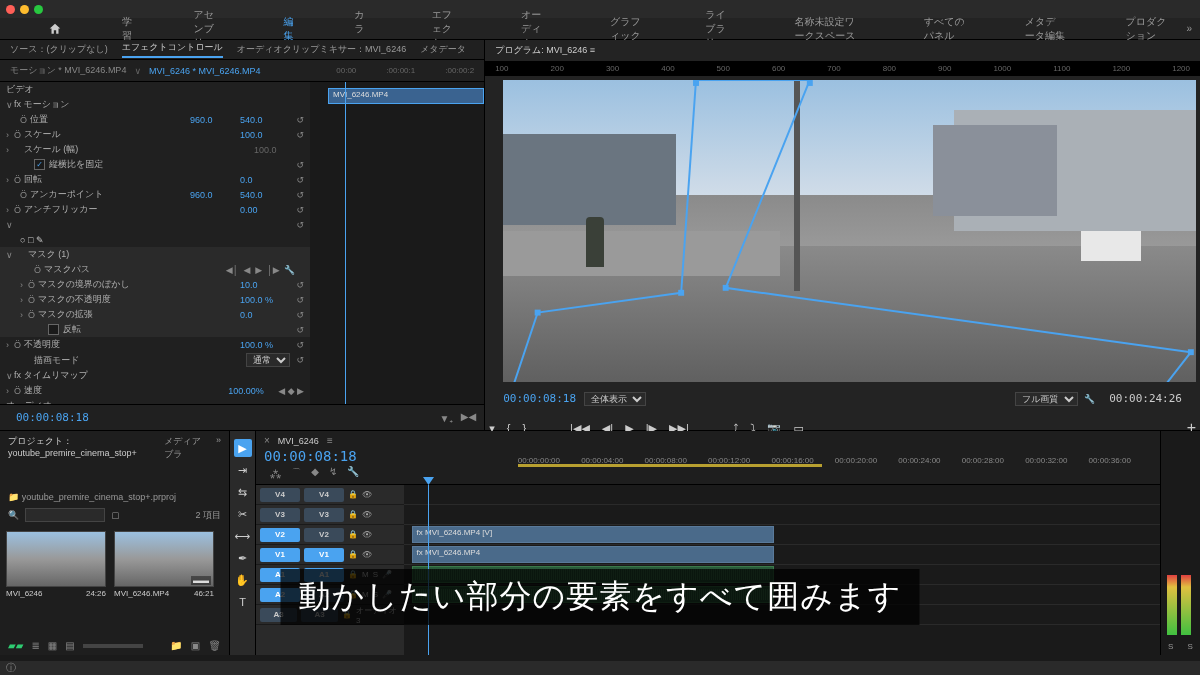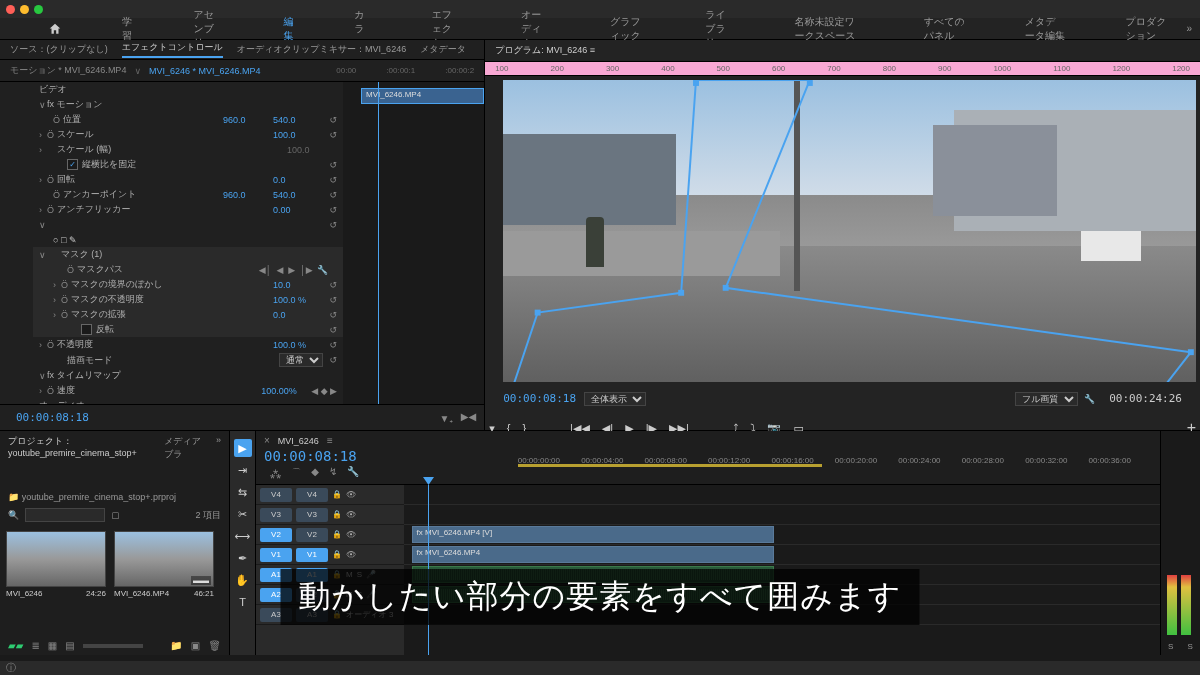--- a/index.html
+++ b/index.html
@@ -16,21 +16,21 @@
 .menubar span { cursor: default; margin-left: 40px; }
 .menubar .active { color: #4aa3f0; text-align: center; }
 .main { display: flex; height: 390px; }
 .left { width: 500px; display: flex; flex-direction: column; background: #202020; }
 .right { flex: 1; display: flex; flex-direction: column; background: #232323; border-left: 1px solid #000; }
 .tabs { display: flex; gap: 14px; padding: 4px 10px; font-size: 9px; color: #999; border-bottom: 1px solid #000; align-items: center; height: 20px; }
 .tabs .active { color: #ccc; border-bottom: 2px solid #4aa3f0; padding-bottom: 2px; }
 .ec-header { display: flex; padding: 4px 10px; font-size: 9px; color: #888; border-bottom: 1px solid #000; align-items: center; gap: 8px; }
 .ec-header .clip-link { color: #4aa3f0; }
 .ec-header .timeruler { flex: 1; display: flex; gap: 30px; justify-content: flex-end; color: #666; font-size: 8px; }
-.ec-body { display: flex; flex: 1; overflow: hidden; padding-left: 33px; }
+.ec-body { display: flex; flex: 1; overflow: hidden; }
 .ec-props { width: 310px; overflow-y: auto; font-size: 9px; }
 .ec-lane { flex: 1; background: #1a1a1a; position: relative; }
 .lane-clip { position: absolute; top: 6px; left: 18px; right: 0; height: 16px; background: #3a6390; border: 1px solid #4aa3f0; font-size: 8px; padding: 1px 4px; color: #ddd; }
 .playhead-ec { position: absolute; left: 35px; top: 0; bottom: 0; width: 1px; background: #4aa3f0; }
 .prop-row { display: flex; align-items: center; padding: 1px 6px; min-height: 15px; }
 .prop-row .indent { width: 14px; }
 .prop-row .tw { width: 8px; color: #888; }
 .prop-row .stop { width: 10px; color: #888; }
 .prop-row .label { flex: 1; color: #b0b0b0; }
 .prop-row .val { color: #4aa3f0; width: 50px; }
@@ -38,21 +38,21 @@
 .prop-row .reset { color: #888; margin-left: auto; width: 14px; text-align: right; }
 .prop-row.fx { color: #ddd; }
 .prop-row.section { color: #999; }
 .prop-sub { background: #2a2a2a; }
 .checkbox { width: 11px; height: 11px; border: 1px solid #666; display: inline-flex; align-items: center; justify-content: center; margin-right: 4px; background: #1a1a1a; font-size: 8px; }
 .checkbox.checked::after { content: "✓"; color: #4aa3f0; font-size: 8px; }
 .playback-bar { display: flex; align-items: center; gap: 5px; padding: 0 8px; }
 .playback-bar .icon { color: #888; }
 .tc { color: #4aa3f0; font-size: 11px; font-family: monospace; padding: 4px 8px; }
 .program-header { padding: 4px 10px; font-size: 9px; color: #ccc; border-bottom: 1px solid #000; }
-.program-ruler { height: 14px; background: #f9a8d4; display: flex; color: #666; font-size: 8px; align-items: center; padding: 0 10px; gap: 42px; border-bottom: 1px solid #000; }
+.program-ruler { height: 14px; background: #000000; display: flex; color: #666; font-size: 8px; align-items: center; padding: 0 10px; gap: 42px; border-bottom: 1px solid #000; }
 .program-ruler-v { width: 14px; background: #232323; }
 .program-monitor { flex: 1; display: flex; }
 .monitor-view { flex: 1; background: #000; position: relative; display: flex; align-items: center; justify-content: center; margin: 4px; }
 .video-frame { width: 100%; height: 100%; background: linear-gradient(180deg, #a8c8e8 0%, #c8d8e8 30%, #888 35%, #999 55%, #777 100%); position: relative; overflow: hidden; }
 .sky { position: absolute; top: 0; left: 0; right: 0; height: 38%; background: linear-gradient(180deg, #9bc0e0 0%, #d0dce8 100%); }
 .building-l { position: absolute; top: 18%; left: 0; width: 25%; height: 30%; background: #6a7580; }
 .building-r { position: absolute; top: 10%; right: 0; width: 35%; height: 40%; background: #aab0b6; }
 .building-r2 { position: absolute; top: 15%; right: 20%; width: 18%; height: 30%; background: #8a909a; }
 .pole { position: absolute; top: 0; left: 42%; width: 6px; height: 70%; background: #555; }
 .road { position: absolute; bottom: 0; left: 0; right: 0; height: 45%; background: linear-gradient(180deg, #8a8a8a 0%, #606060 100%); }
@@ -88,21 +88,21 @@
 .tl-header { display: flex; align-items: center; padding: 4px 8px; gap: 10px; border-bottom: 1px solid #000; }
 .tl-name { font-size: 9px; color: #ccc; }
 .tl-tc { color: #4aa3f0; font-size: 14px; font-family: monospace; padding: 2px 0; }
 .tl-icons { display: flex; gap: 10px; color: #888; font-size: 10px; padding-left: 6px; }
 .tl-ruler { height: 18px; display: flex; font-size: 8px; color: #888; align-items: flex-end; padding-bottom: 2px; margin-left: 148px; position: relative; }
 .tl-ruler span { position: absolute; }
 .tl-ruler-bar { position: absolute; bottom: 0; left: 0; height: 3px; background: #b8a030; }
 .tl-body { flex: 1; display: flex; position: relative; }
 .track-headers { width: 148px; background: #2a2a2a; }
 .track-row { height: 20px; display: flex; align-items: center; gap: 4px; padding: 0 4px; border-bottom: 1px solid #1a1a1a; font-size: 8px; }
-.track-row .tag { width: 32px; height: 14px; background: #3a4a5a; display: flex; align-items: center; justify-content: center; color: #ccc; border-radius: 2px; }
+.track-row .tag { width: 40px; height: 14px; background: #3a4a5a; display: flex; align-items: center; justify-content: center; color: #ccc; border-radius: 2px; font-weight: bold; }
 .track-row .tag.on { background: #4aa3f0; color: #fff; }
 .track-row .eye { color: #aaa; }
 .track-lanes { flex: 1; position: relative; background: #1a1a1a; }
 .lane { height: 20px; border-bottom: 1px solid #2a2a2a; position: relative; }
 .clip { position: absolute; top: 1px; bottom: 1px; background: #4a6a8a; border: 1px solid #5a7a9a; font-size: 8px; padding: 1px 4px; color: #ddd; overflow: hidden; }
 .clip.audio { background: #2a5a3a; border-color: #3a7a4a; }
 .clip.audio .wave { position: absolute; inset: 2px; background: repeating-linear-gradient(90deg, #4a8a5a 0 1px, transparent 1px 2px); opacity: 0.6; }
 .tl-playhead { position: absolute; top: 0; bottom: 0; width: 1px; background: #4aa3f0; left: 24px; z-index: 10; }
 .tl-playhead::before { content: ""; position: absolute; top: -8px; left: -5px; width: 11px; height: 8px; background: #4aa3f0; clip-path: polygon(0 0, 100% 0, 50% 100%); }
 .audio-meter { width: 40px; background: #1a1a1a; border-left: 1px solid #000; position: relative; }

